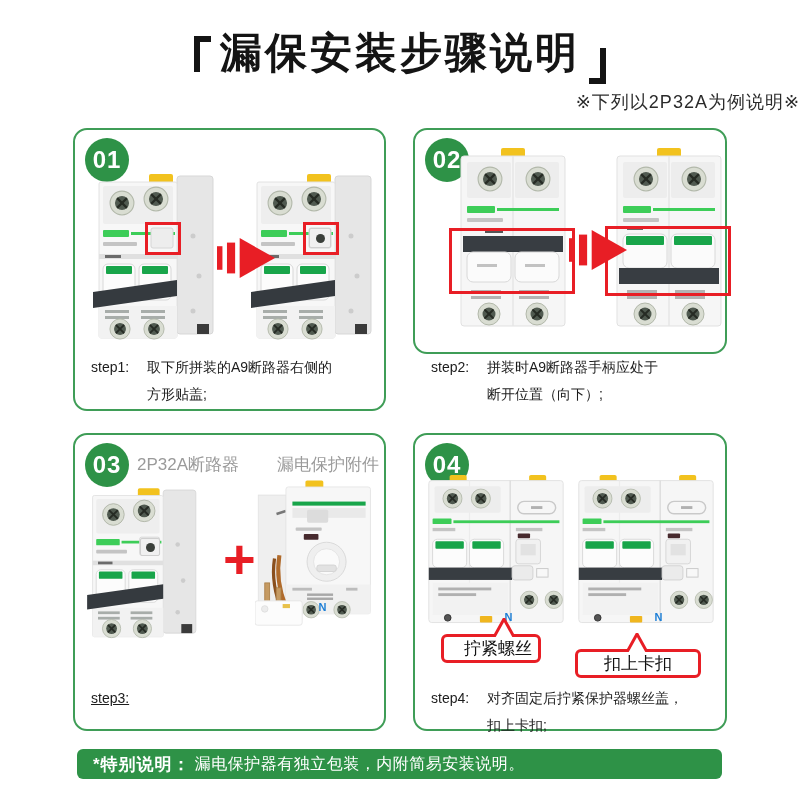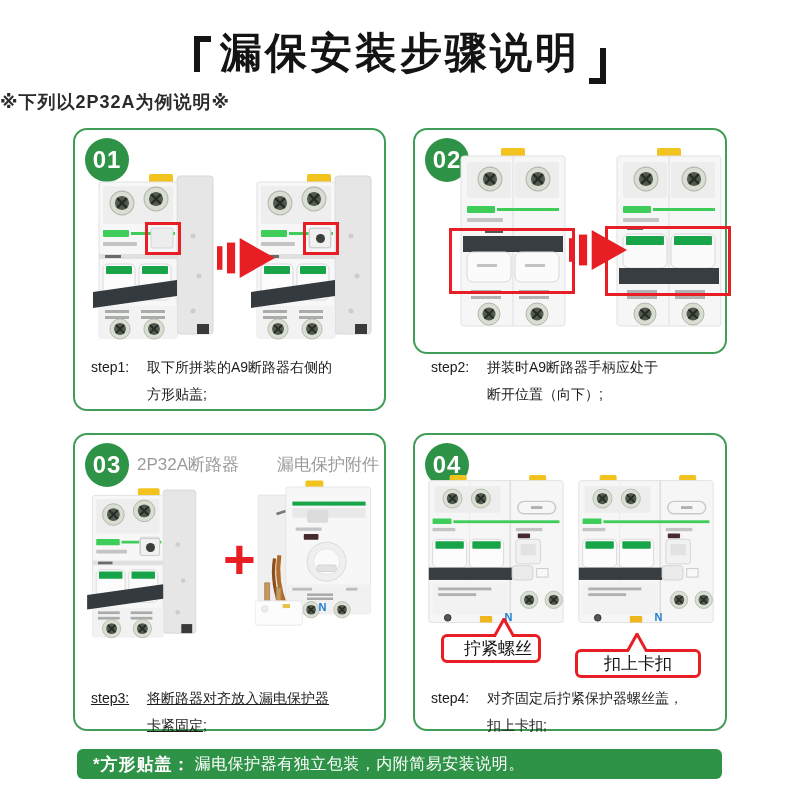--- a/index.html
+++ b/index.html
@@ -8,22 +8,22 @@
   #stage { position:relative; width:800px; height:800px; background:#fff; overflow:hidden; }
 
   
   .title-row { position:absolute; top:22px; left:0; width:800px;
     display:flex; justify-content:center; align-items:center; }
   .br-open { display:inline-block; width:17px; height:36px;
     border-left:6px solid #141414; border-top:6px solid #141414; margin-right:9px; margin-top:2px; }
   .br-close { display:inline-block; width:17px; height:36px;
     border-right:6px solid #141414; border-bottom:6px solid #141414; margin-left:9px; margin-top:26px; }
   .title-text { font-size:42px; font-weight:bold; color:#141414; letter-spacing:3px; line-height:58px; }
-  .subtitle { position:absolute; top:90px; left:0; width:800px; text-align:left;
-    font-size:18px; font-weight:bold; color:#2b2b2b; letter-spacing:1px; }
+  .subtitle { position:absolute; top:90px; left:0; width:800px; text-align:right;
+    font-size:18px; font-weight:normal; color:#2b2b2b; letter-spacing:1px; }
 
   
   .panel { position:absolute; background:#fff; border:2px solid #3f9d57; border-radius:14px; }
   #panel1 { left:73px;  top:128px; width:313px; height:283px; }
   #panel2 { left:413px; top:128px; width:314px; height:226px; }
   #panel3 { left:73px;  top:433px; width:313px; height:298px; }
   #panel4 { left:413px; top:433px; width:314px; height:298px; }
 
   .badge { position:absolute; left:10px; top:8px; width:44px; height:44px; border-radius:50%;
     background:#2e9247; color:#fff; font-size:24px; font-weight:bold;
@@ -327,24 +327,20 @@
 
     <div class="fig" style="left:180px; top:42px; width:122px; height:163px;">
       <svg width="122" height="163">
           <use href="#vigi"></use>
         </svg>
       <div class="n-marker" style="left:52%; top:76%;">N</div>
     </div>
 
     <div class="caption" style="top:250px;text-decoration:underline;">
       <span class="cap-label">step3:</span>
-      <span class="cap-lines">
-        <span>将断路器对齐放入漏电保护器</span>
-        <span>卡紧固定;</span>
-      </span>
     </div>
   </div>
 
   <div class="panel" id="panel4">
     <div class="badge">04</div>
 
     <div class="fig" style="left:10px; top:38px; width:142px; height:159px;">
       <svg width="142" height="159">
           <use href="#assembled"></use>
         </svg>
@@ -379,17 +375,17 @@
     <div class="caption" style="top:250px;">
       <span class="cap-label">step4:</span>
       <span class="cap-lines">
         <span>对齐固定后拧紧保护器螺丝盖，</span>
         <span>扣上卡扣;</span>
       </span>
     </div>
   </div>
 
   <div class="banner">
-    <span class="b-label">*方形贴盖：</span>
+    <span class="b-label">*特别说明：</span>
     <span class="b-text">漏电保护器有独立包装，内附简易安装说明。</span>
   </div>
 
 </div>
 
 </body></html>

